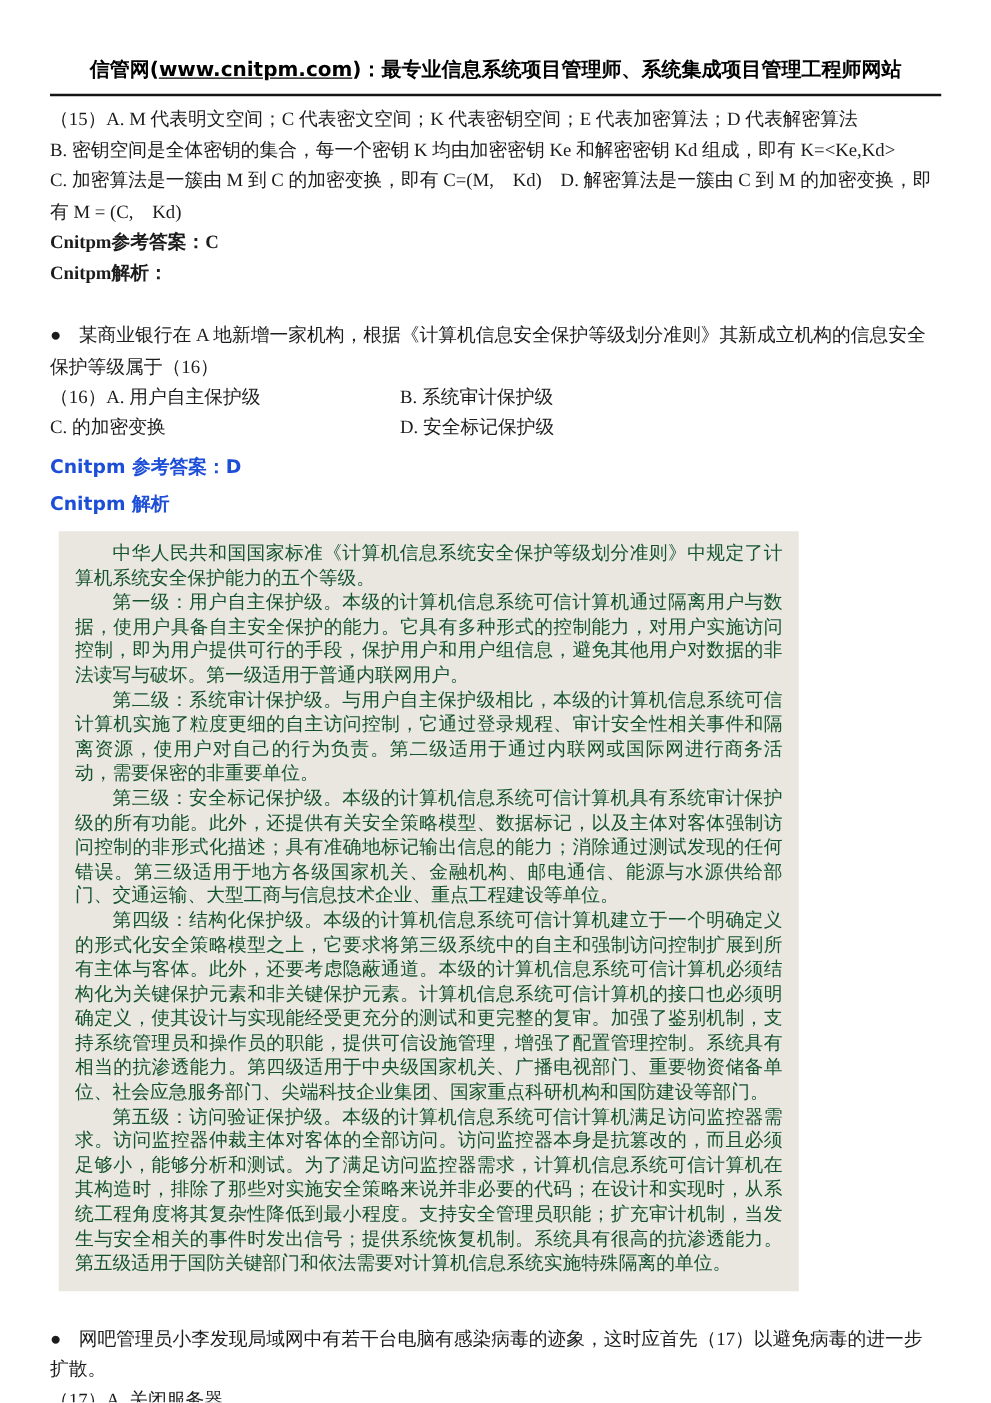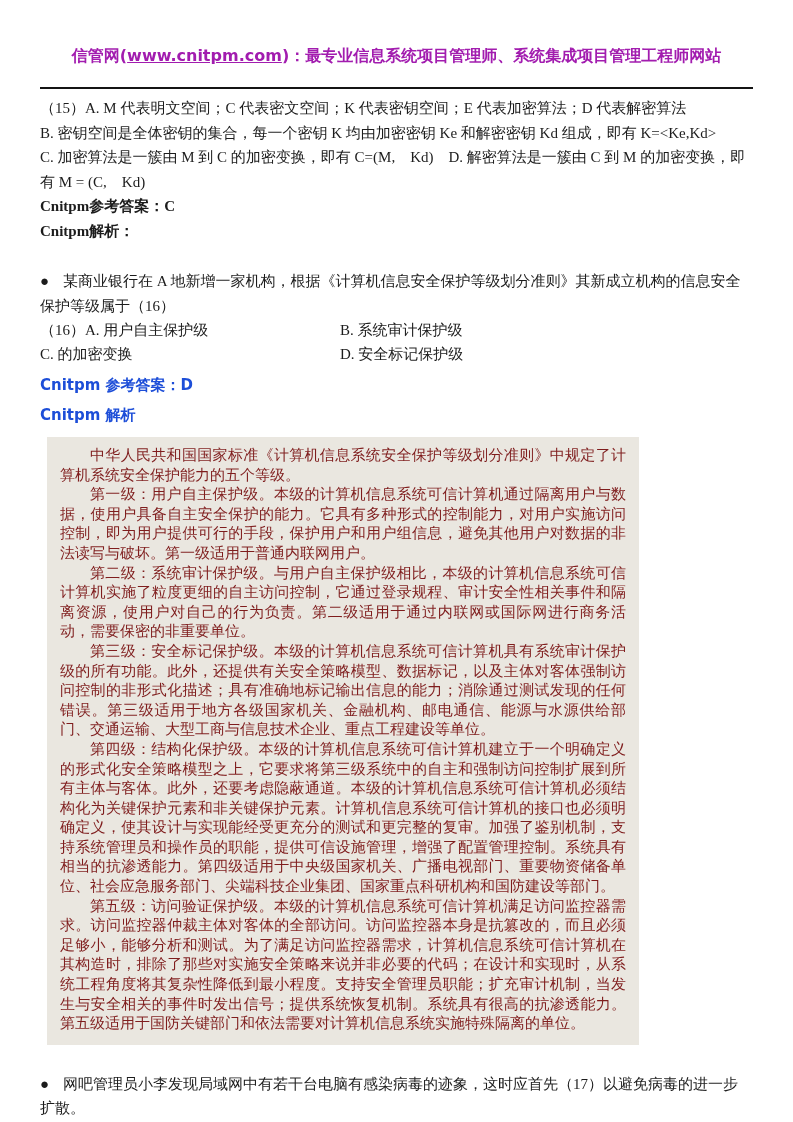--- a/index.html
+++ b/index.html
@@ -12,48 +12,48 @@
     display:flex;flex-direction:column;
     overflow:hidden;
     background:#ffffff;
     font-family:"Liberation Serif","DejaVu Serif",serif;
     font-size:15px;color:#1c1c1c;
   }
   .hdr{
     margin-top:46px;
     text-align:center;
     font-family:"DejaVu Sans","Liberation Sans",sans-serif;
-    font-weight:bold;font-size:16px;color:#a21caf;
-    padding-bottom:20px;
+    font-weight:bold;font-size:16px;color:#000000;
+    padding-bottom:8px;
     border-bottom:2px solid #141414;
     white-space:nowrap;
   }
   .hdr .url{text-decoration:underline;cursor:pointer;}
   .q15{margin-top:7px;line-height:24.5px;}
   .q15 p{margin:0;}
   .ans-serif{font-weight:bold;line-height:24.5px;margin:0;}
   .q16{margin-top:26px;line-height:24.5px;}
   .q16 p{margin:0;}
   .bullet{display:inline-block;margin-right:14px;}
-  .opt-row{display:flex;line-height:24px;gap:20px;}
+  .opt-row{display:flex;line-height:24px;}
   .opt-row .c1{width:280px;}
   .ans-sans{
     font-family:"DejaVu Sans","Liberation Sans",sans-serif;
     font-weight:bold;font-size:15px;color:#1d4ed8;
     margin:0;line-height:25px;
   }
   .ans-sans.a{margin-top:7px;}
   .ans-sans.b{margin-top:5px;}
   .expl-box{
     margin-top:9px;margin-left:7px;
     width:592px;box-sizing:border-box;
     background:#eae7e0;
     padding:9px 13px 11px 13px;
     font-size:15px;line-height:19.6px;
-    text-align:justify;color:#7f1d1d;
+    text-align:justify;color:#14532d;
   }
   .expl-box p{margin:0;text-indent:2em;}
   .q17{margin-top:27px;line-height:24.5px;}
   .q17 p{margin:0;}
 </style>
 </head>
 <body>
 
 <div class="page">
 

